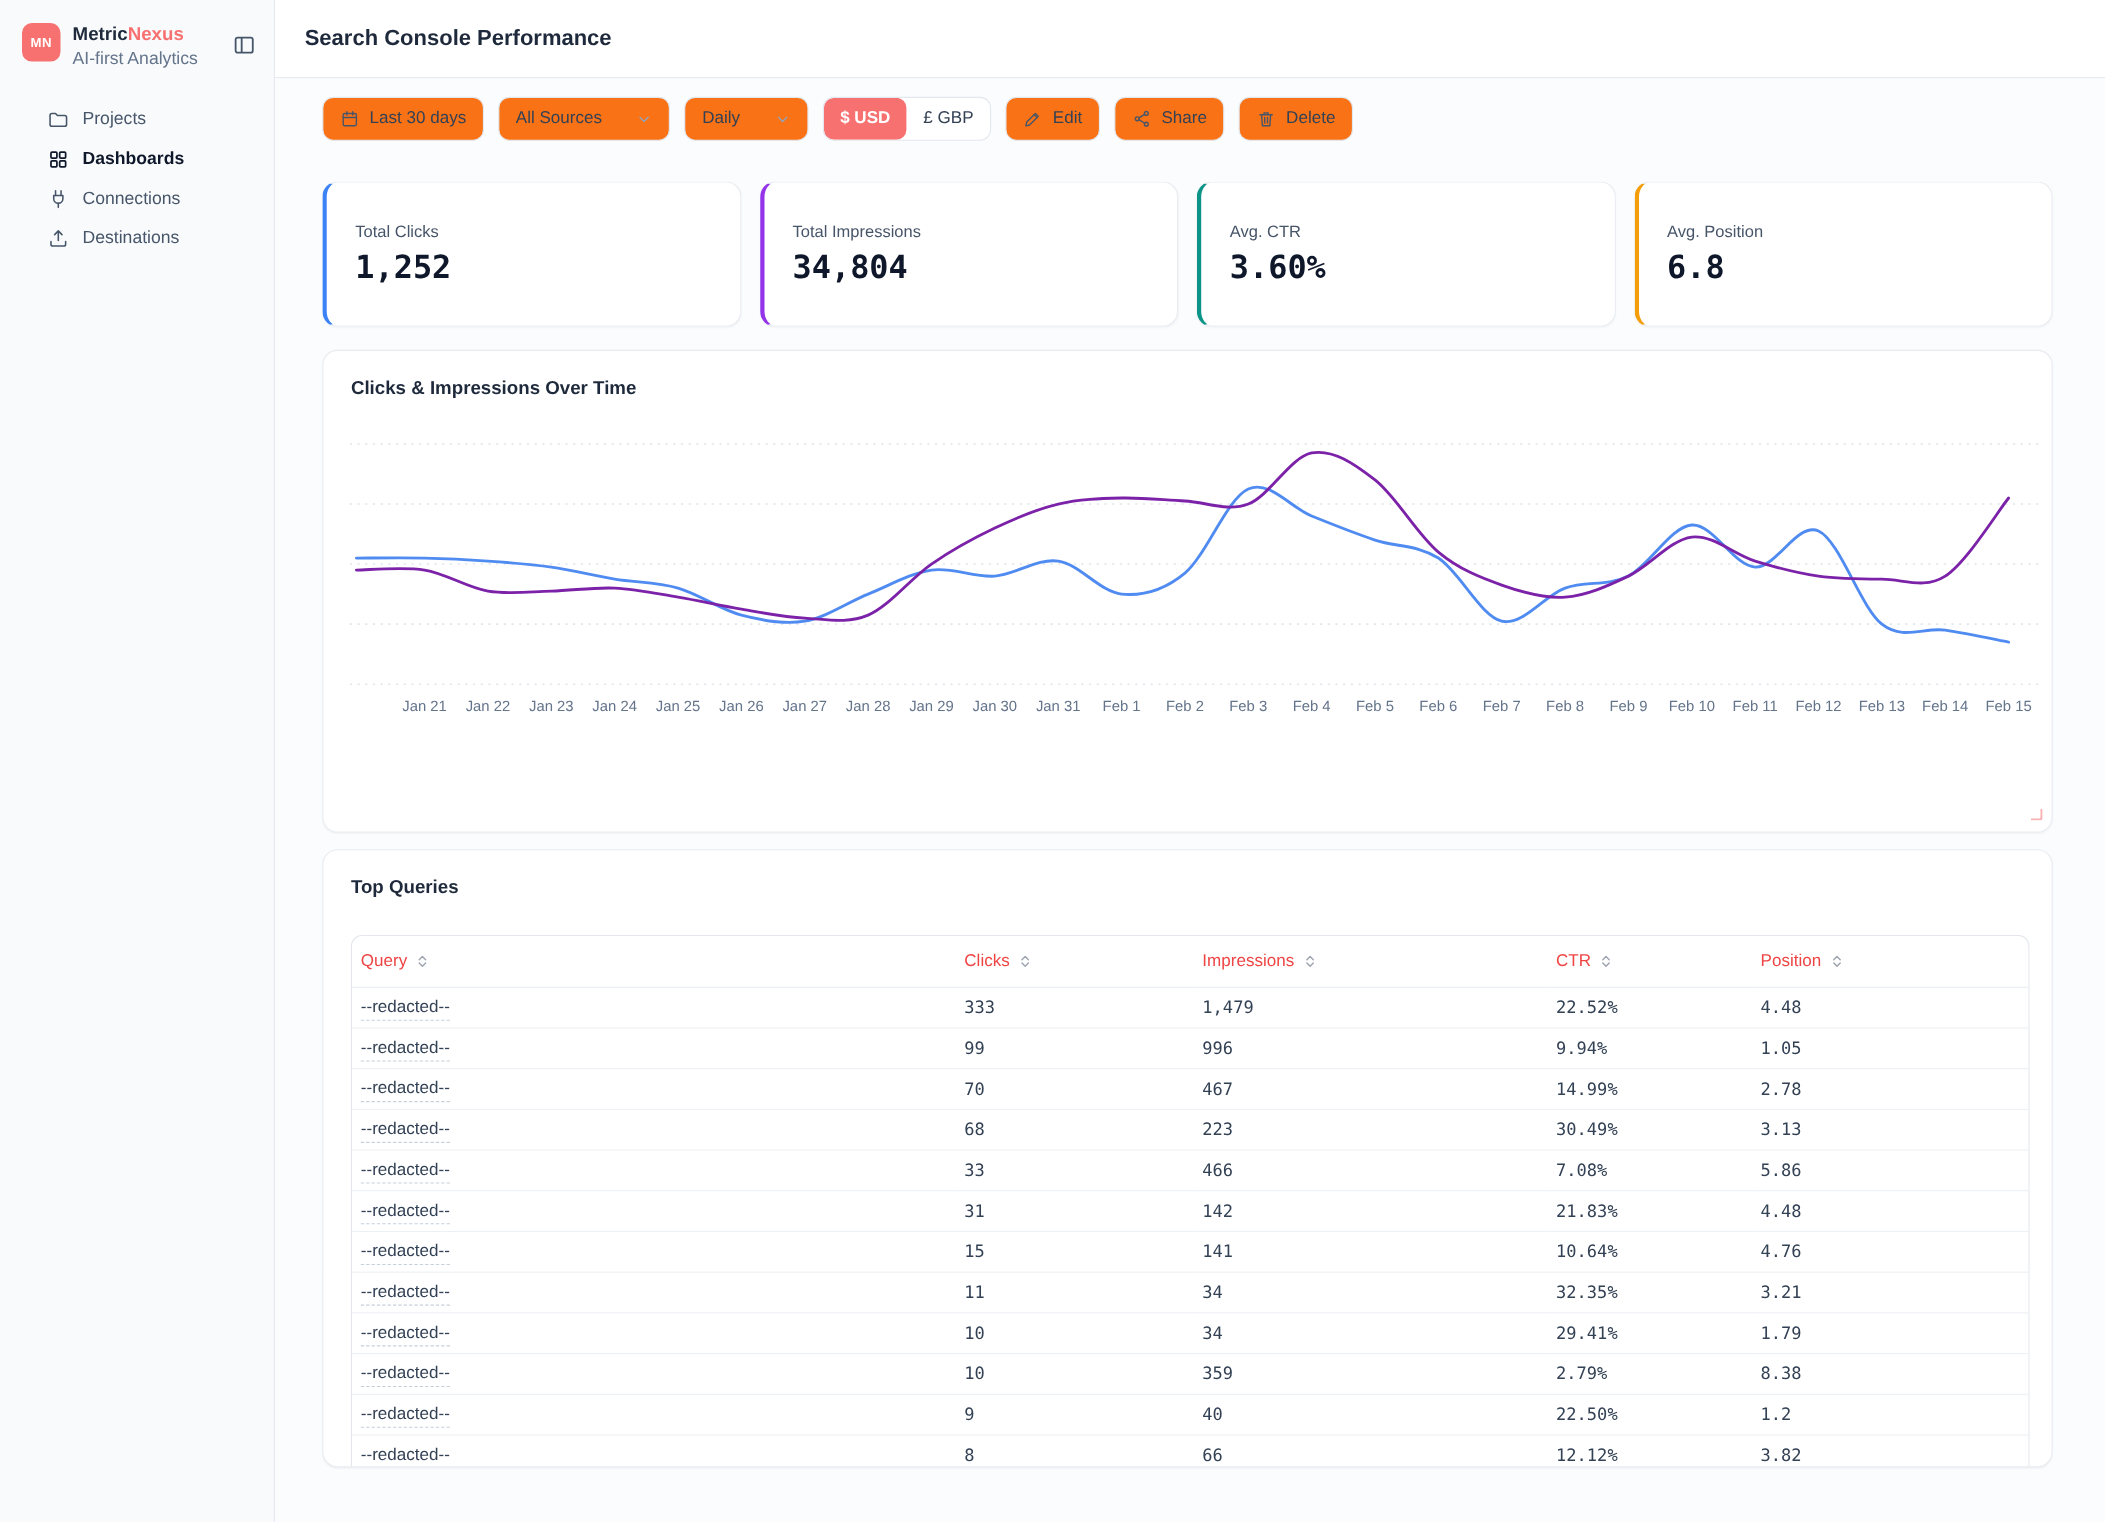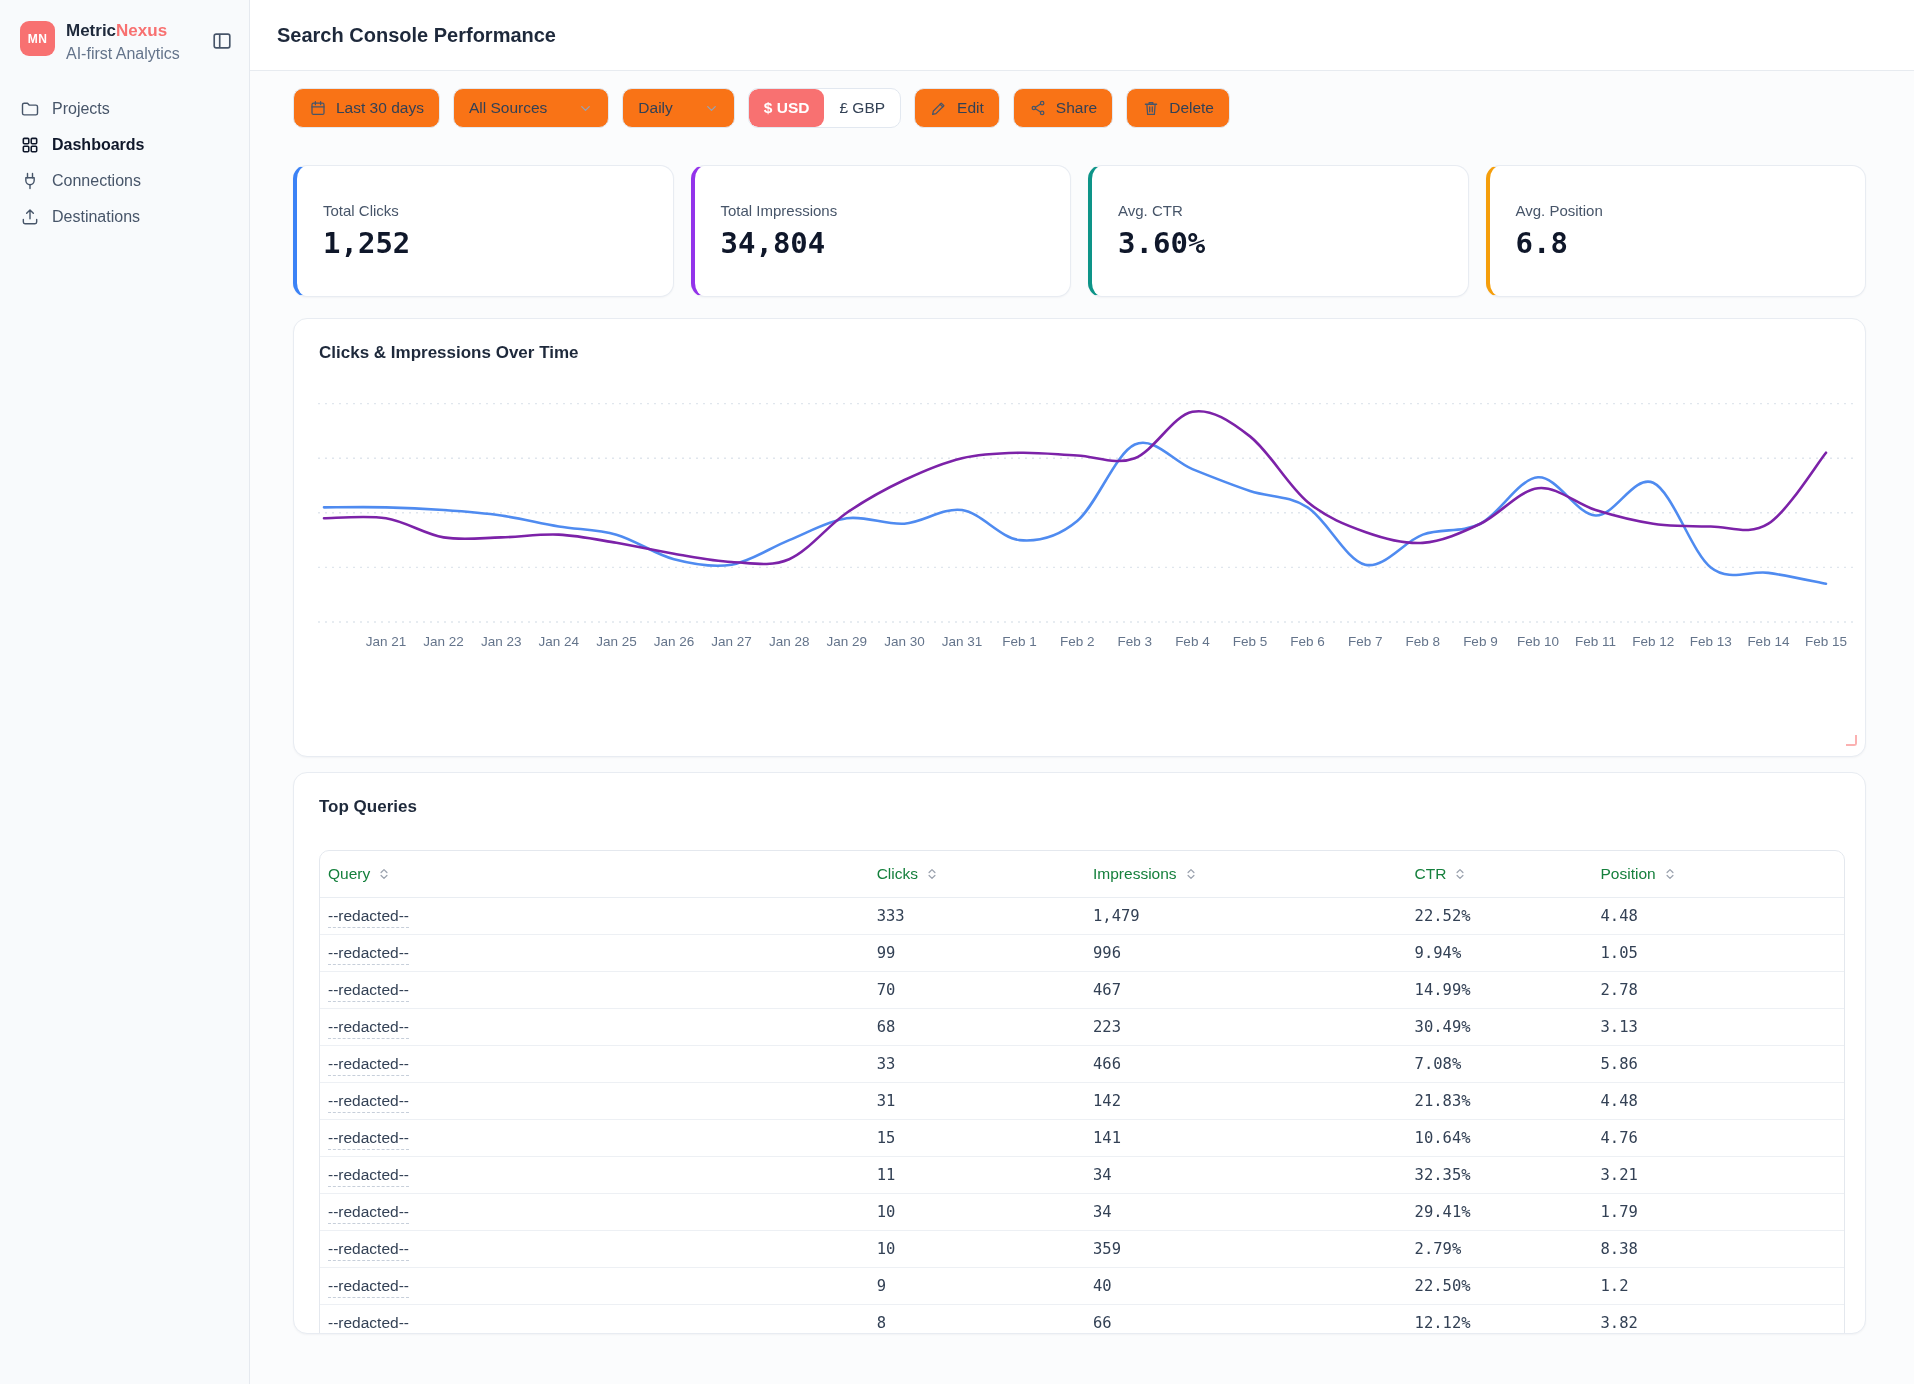--- a/index.html
+++ b/index.html
@@ -10,21 +10,21 @@
   .sidebar { position:absolute; left:0; top:0; width:250px; height:1384px;
              background:#f8fafc; border-right:1px solid #e5e9ef; }
   .brand-row { position:relative; padding:21px 20px 0 20px; display:flex; gap:11px; align-items:flex-start; }
   .logo-box { width:35px; height:35px; border-radius:9px; background:#f87171; color:#fff;
               display:flex; align-items:center; justify-content:center;
               font-size:12px; font-weight:bold; letter-spacing:.5px; flex:0 0 auto; }
   .brand-name { font-size:17px; font-weight:bold; line-height:20px; color:#1e293b; }
   .brand-accent { color:#f87171;text-align:center; }
   .brand-tag { font-size:16px; color:#64748b; margin-top:4px; }
   .collapse-btn { position:absolute; right:16px; top:30px; width:22px; height:22px; color:#475569; cursor:pointer; }
-  .nav { margin-top:28px; }
+  .nav { margin-top:28px;padding-left:23px; }
   .nav-item { display:flex; align-items:center; gap:12px; padding:8px 20px; height:36px;
               font-size:16px; color:#475569; cursor:pointer; }
   .nav-item.active { color:#0f172a; font-weight:bold; }
   .nav-item svg { width:20px; height:20px; flex:0 0 auto; }
 
   
   .main { position:absolute; left:250px; top:0; width:1664px; height:1384px; }
   .main-header { height:71px; background:#fff; border-bottom:1px solid #e7ebf0;
                  display:flex; align-items:center; padding:0 27px; }
   .page-title { font-size:20px; font-weight:bold; color:#1e293b; }
@@ -59,21 +59,21 @@
   .resize-handle { position:absolute; right:8px; bottom:10px; width:11px; height:11px;
                    border-right:2px solid #f87171; border-bottom:2px solid #f87171;
                    border-bottom-right-radius:3px; opacity:.55; cursor:nwse-resize; }
 
   
   .table-card { height:562px; overflow:hidden; }
   .table-wrap { margin:33px 20px 0 25px; border:1px solid #e4e8ee; border-radius:10px; overflow:hidden; }
   table { width:100%; border-collapse:collapse; table-layout:fixed; }
   col.c-query { width:36%; } col.c-clicks { width:14.2%; } col.c-impr { width:21.1%; }
   col.c-ctr { width:12.2%; } col.c-pos { width:16.5%; }
-  th { text-align:left; font-weight:normal; font-size:15.5px; color:#15803d; height:46px;
+  th { text-align:left; font-weight:normal; font-size:15.5px; color:#ef4444; height:46px;
        padding:0 8px; border-bottom:1px solid #e9edf2; cursor:pointer; }
   .th-inner { display:inline-flex; align-items:center; gap:7px; }
   .sort-icon { width:14px; height:14px; color:#9ca3af; }
   td { height:37px; padding:0 8px; font-size:15.5px; color:#334155;
        border-bottom:1px solid #edf0f4; font-family:"DejaVu Sans Mono", monospace; }
   td.q { font-family:"Liberation Sans", sans-serif; }
   .query-text { border-bottom:1px dashed #c7cfda; padding-bottom:3px; cursor:pointer; }
 </style>
 </head>
 <body>

